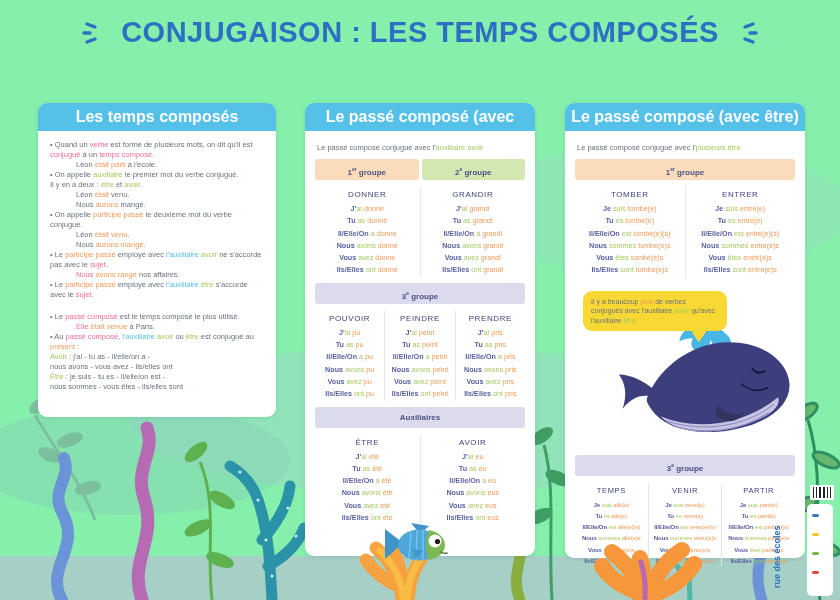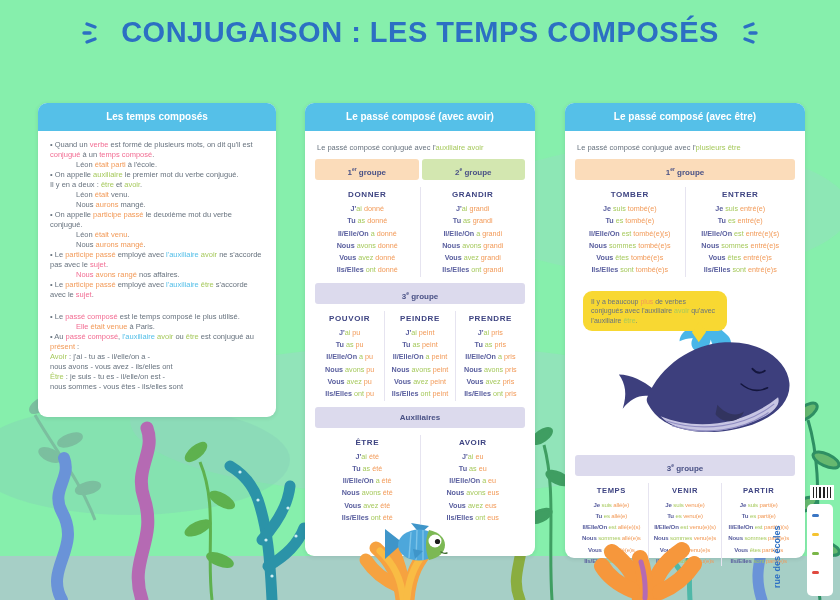--- a/index.html
+++ b/index.html
@@ -14,21 +14,21 @@
                 color:#2c6fc3;letter-spacing:.5px;vertical-align:middle;}
   .title-dash{display:inline-block;vertical-align:middle;}
 
   
   .panel{position:absolute;top:103px;background:#fff;border-radius:9px;z-index:2;
          box-shadow:0 1px 4px rgba(30,60,60,.12);}
   #panel-left{left:38px;width:238px;height:314px;}
   #panel-mid{left:305px;width:230px;height:453px;}
   #panel-right{left:565px;width:240px;height:455px;}
   .panel-header{height:28px;line-height:28px;background:#55c0e8;color:#fff;font-weight:bold;
-                font-size:10px;text-align:center;border-radius:9px 9px 0 0;}
+                font-size:16px;text-align:center;border-radius:9px 9px 0 0;}
   .panel-body{padding:7px 10px 6px 10px;}
   #panel-left .panel-body{padding:9px 12px;}
 
   
   .pline{font-size:7.5px;line-height:10px;color:#68737f;}
   .pline.ind{margin-left:26px;}
   .pline.gap{margin-top:12px;}
 
   
   .s-d{color:#68737f;}
@@ -47,21 +47,21 @@
   .band{flex:1;height:21px;line-height:21px;text-align:center;font-size:8px;border-radius:3px;}
   .band .s-n,.band .s-e{color:#4a5286;}
   .band-orange{background:#fbdcba;}
   .band-green{background:#d3e7b0;}
   .band-lav{background:#dcdaed;}
 
   
   .vcols{display:flex;margin-bottom:6px;}
   .vcol{flex:1;text-align:center;padding:0 2px;}
   .vcol + .vcol{border-left:1px solid #e6e4f0;}
-  .vtitle{font-size:8px;font-weight:bold;color:#3e4482;letter-spacing:.6px;margin:3px 0 4px 0;}
+  .vtitle{font-size:8px;font-weight:normal;color:#3e4482;letter-spacing:.6px;margin:3px 0 4px 0;}
   .vline{font-size:7.2px;line-height:12.3px;white-space:nowrap;}
   .tight .vline{font-size:6.1px;letter-spacing:-.15px;line-height:11.2px;}
   .tight .vtitle{font-size:7.6px;}
 
   
   .whale-zone{position:relative;height:168px;}
   .bubble{position:absolute;left:8px;top:8px;width:128px;background:#f8d832;border-radius:9px;
           padding:6px 8px;font-size:7px;line-height:9.5px;color:#4c5568;z-index:2;}
   .bubble:after{content:"";position:absolute;right:22px;bottom:-7px;width:12px;height:12px;
           background:#f8d832;transform:rotate(55deg) skew(20deg);}

